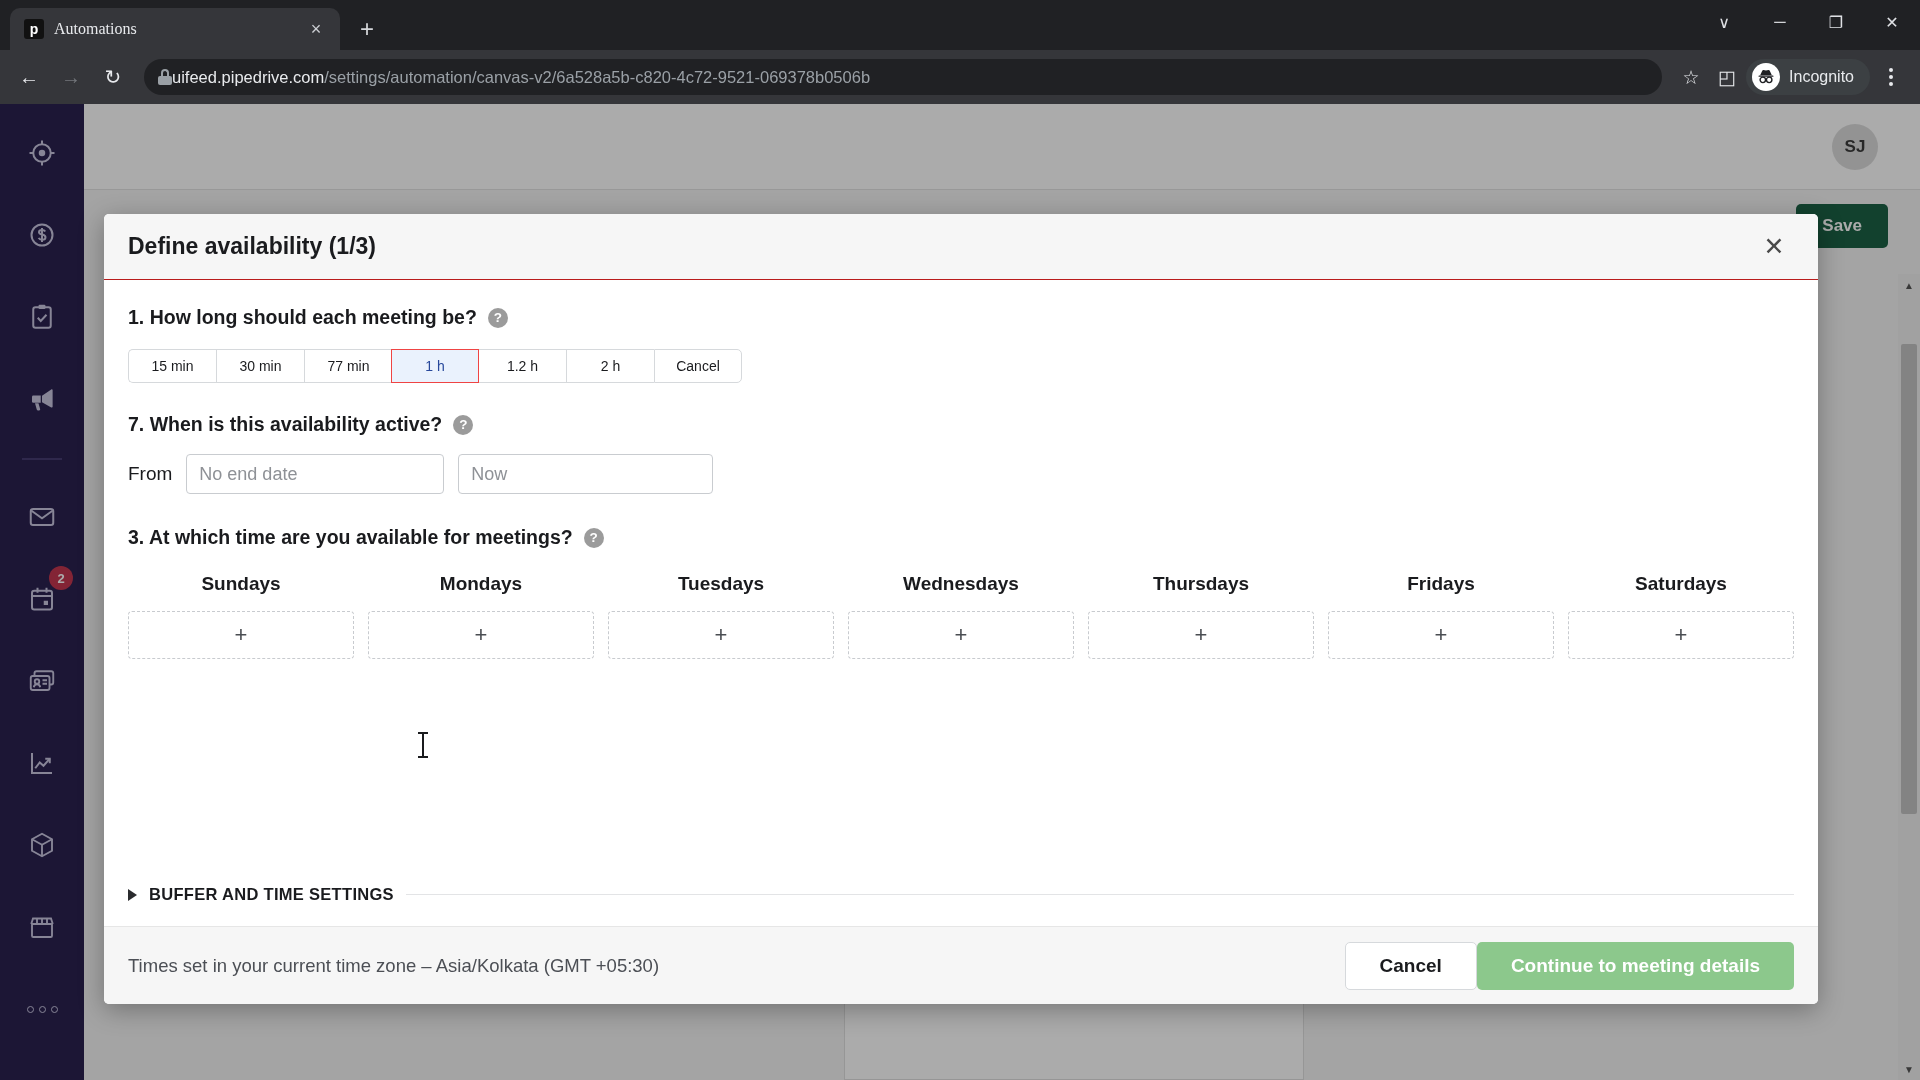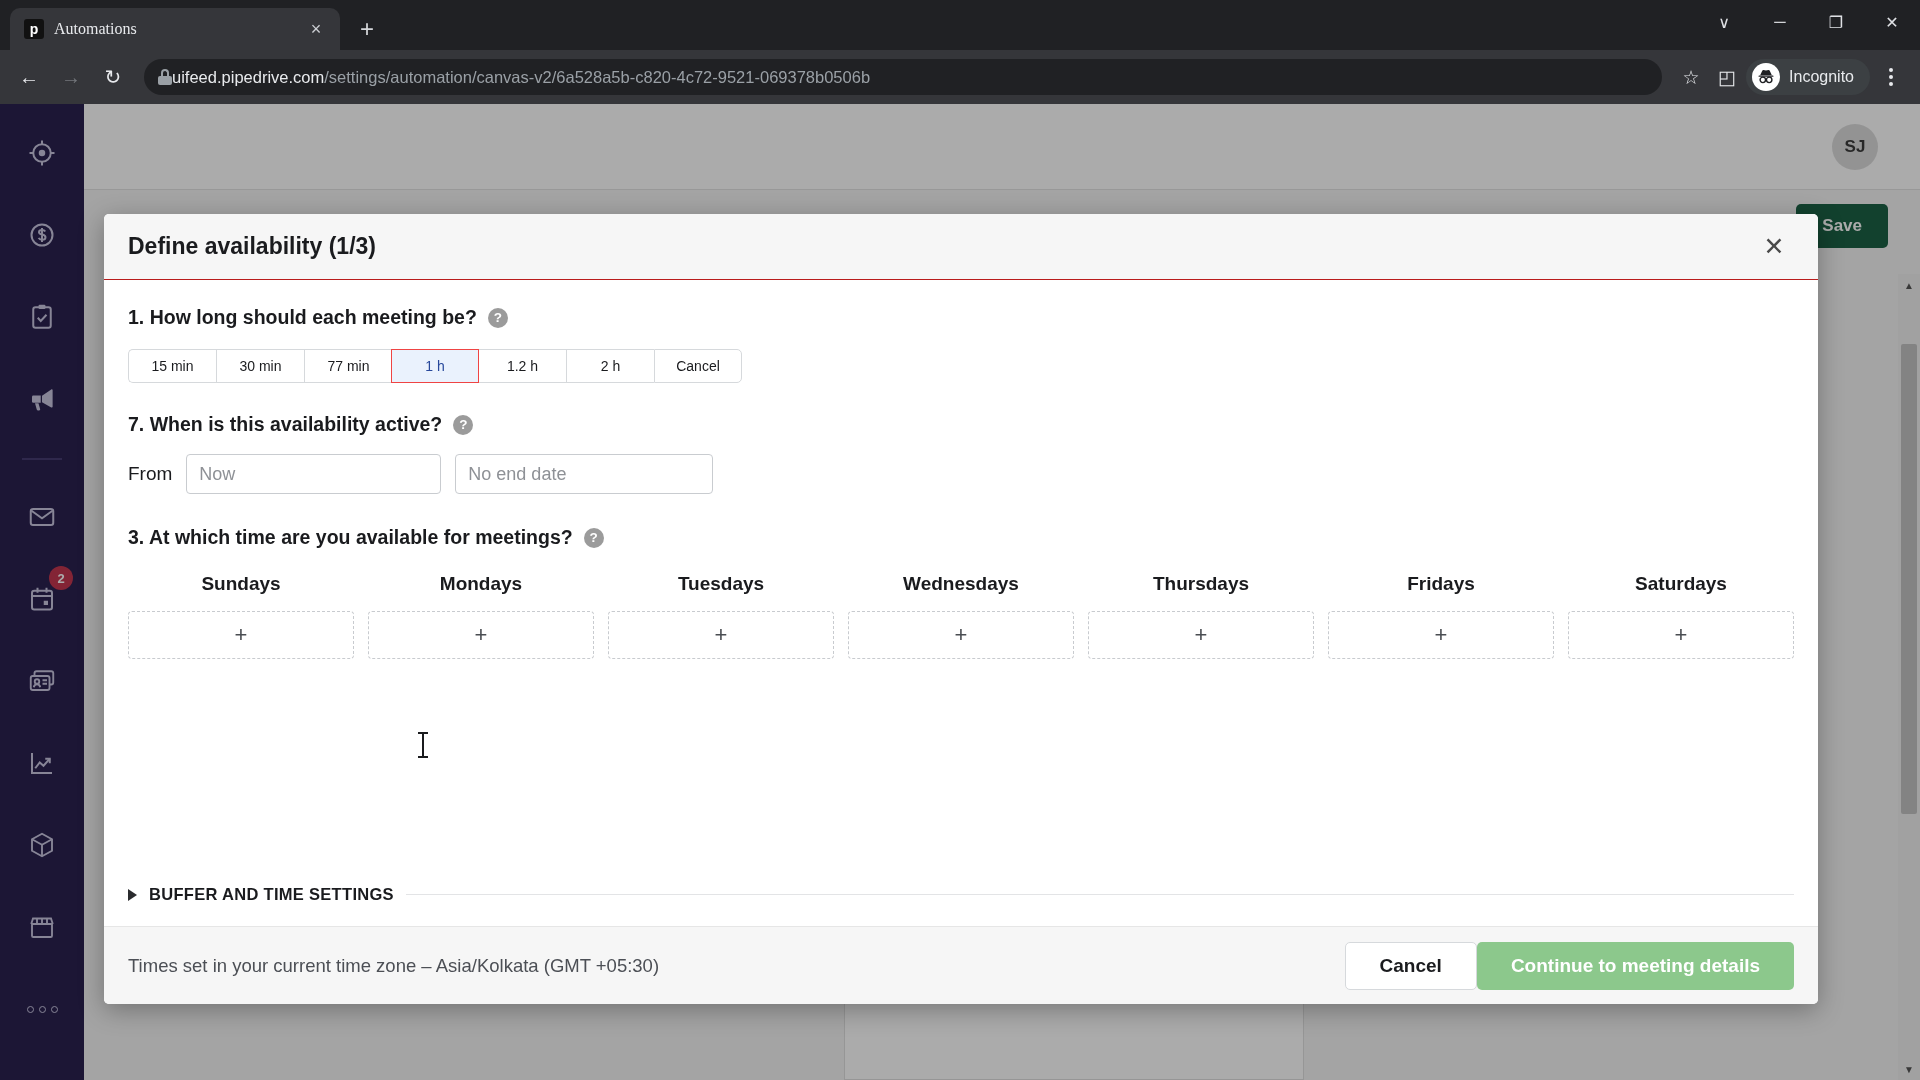--- a/index.html
+++ b/index.html
@@ -431,22 +431,22 @@
           <div class="seg-btn">2 h</div>
           <div class="seg-btn">Cancel</div>
         </div>
 
         <div class="q" style="margin-top:30px">
           <span>7. When is this availability active?</span>
           <span class="help-icon">?</span>
         </div>
         <div class="row-from">
           <span class="lbl">From</span>
+          <input id="end-date" class="dt-input" type="text" placeholder="No end date" style="">
           <input id="from-date" class="dt-input" type="text" placeholder="Now" style="">
-          <input id="end-date" class="dt-input" type="text" placeholder="No end date" style="">
         </div>
 
         <div class="q" style="margin-top:32px">
           <span>3. At which time are you available for meetings?</span>
           <span class="help-icon">?</span>
         </div>
         <div class="days">
           <div class="day-col">
             <div class="day-name">Sundays</div>
             <div class="day-add">+</div>

